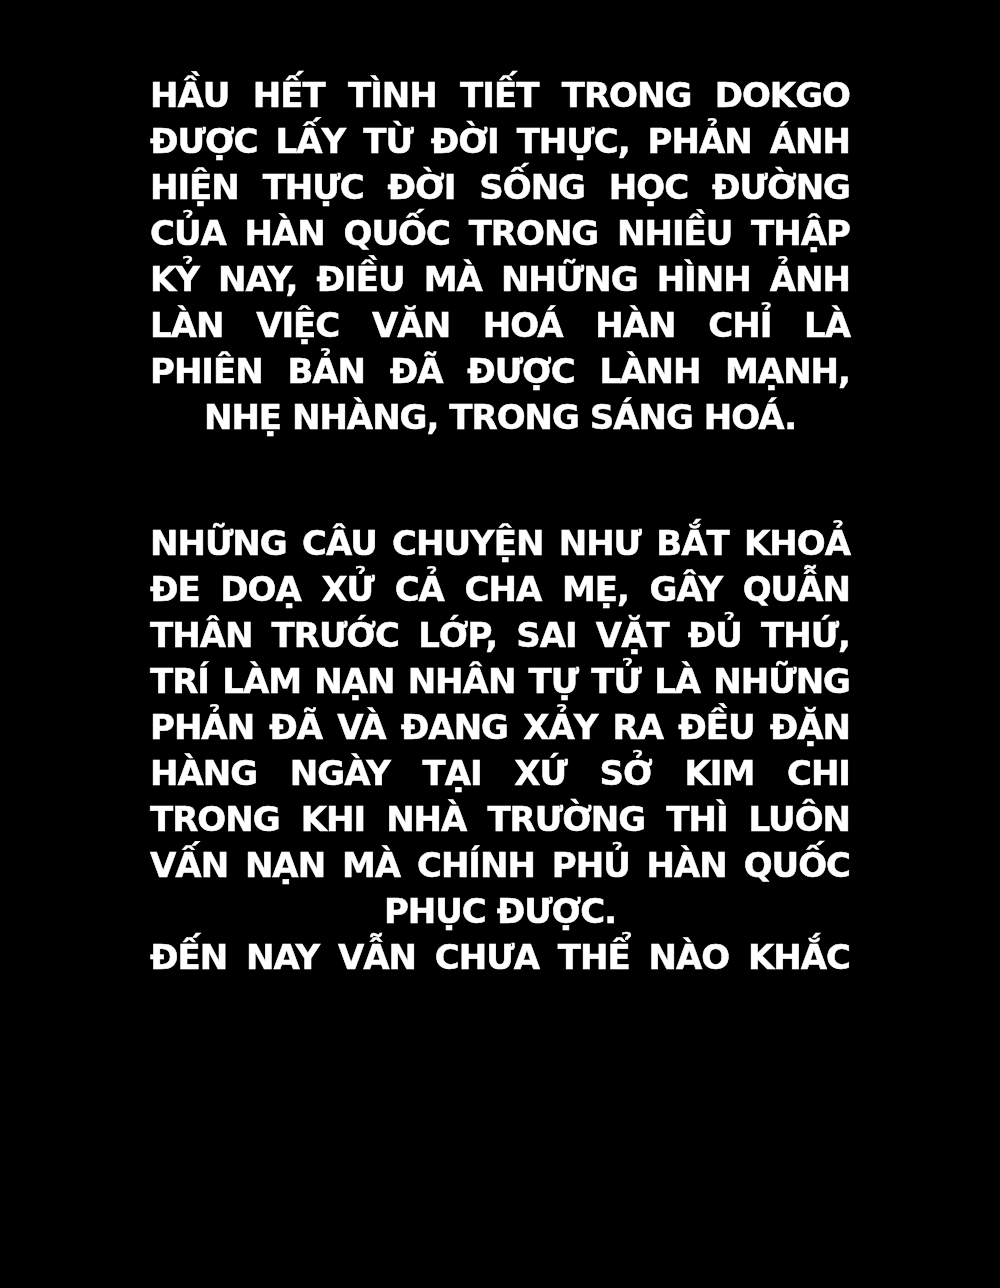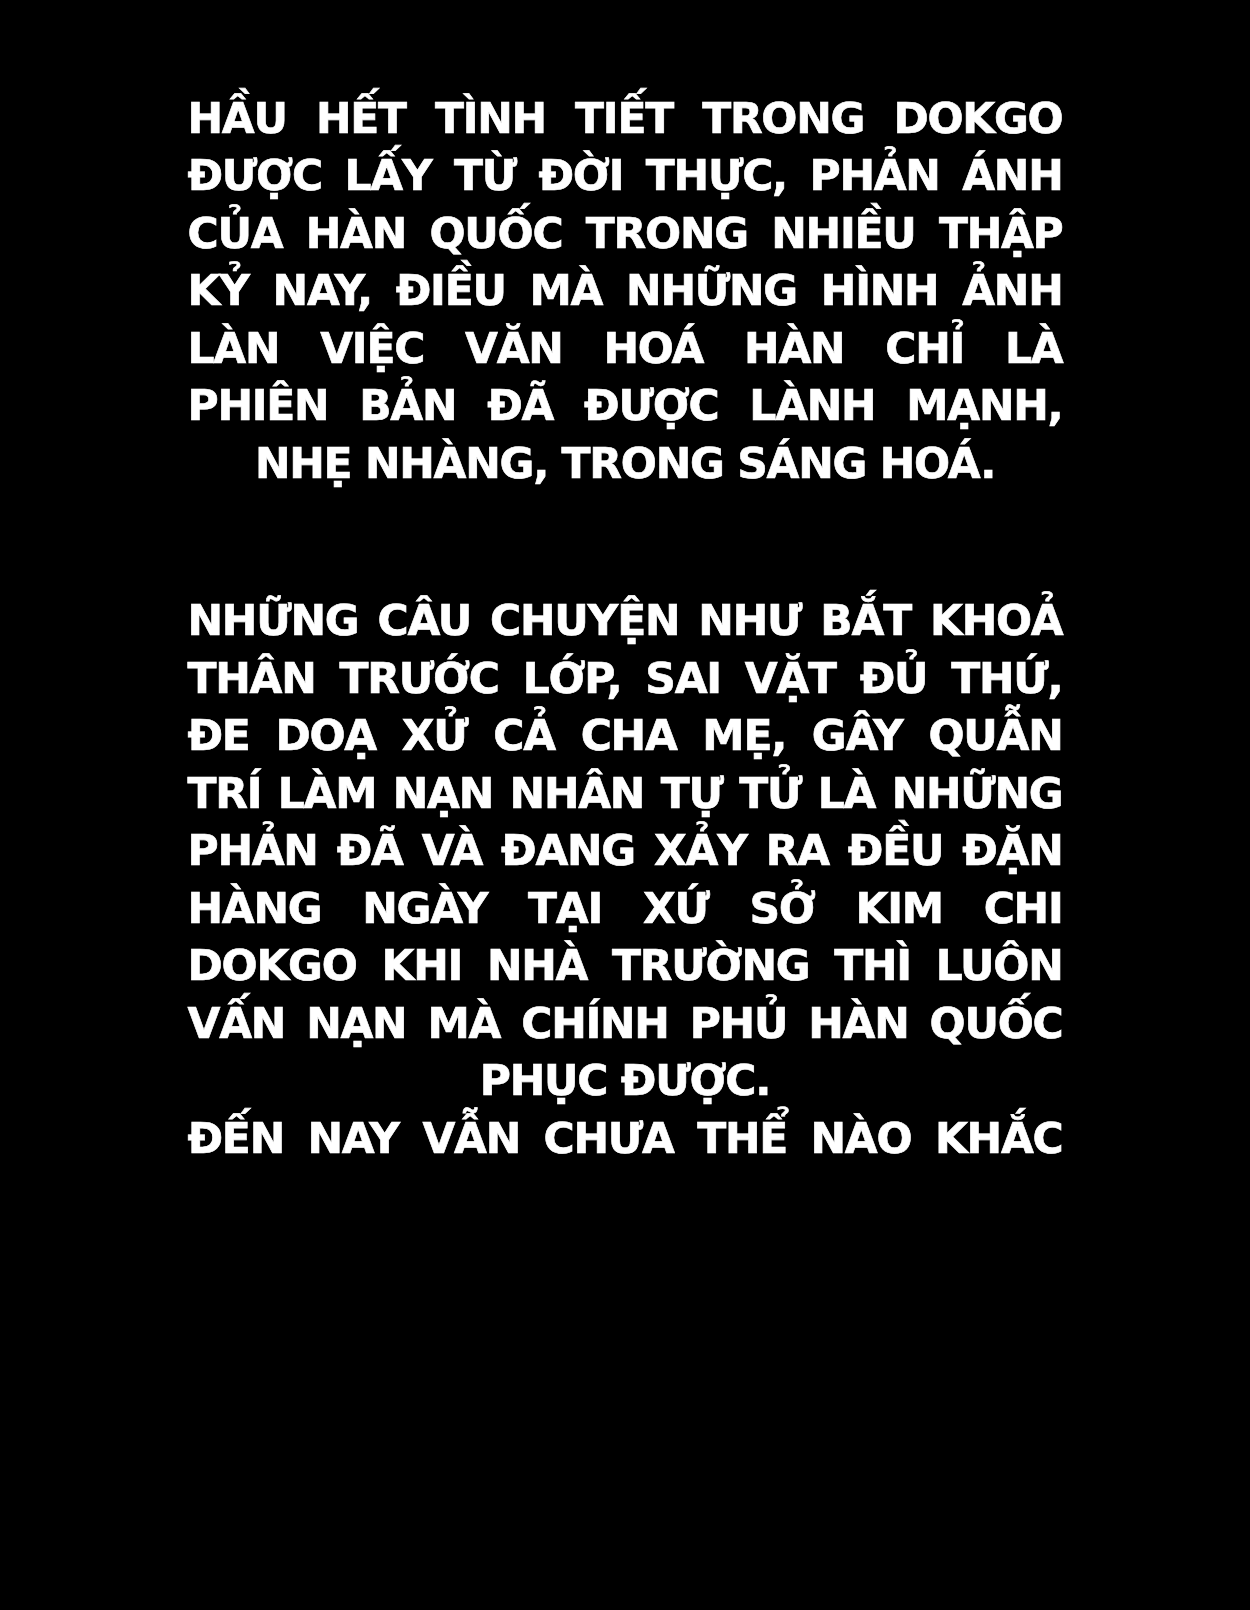--- a/index.html
+++ b/index.html
@@ -42,34 +42,35 @@
 </style>
 </head>
 <body>
 
 <div class="page">
   <div class="text-block">
 
     <div class="para para-1">
       <div class="line">HẦU HẾT TÌNH TIẾT TRONG DOKGO</div>
       <div class="line">ĐƯỢC LẤY TỪ ĐỜI THỰC, PHẢN ÁNH</div>
+      <div class="line">HIỆN THỰC ĐỜI SỐNG HỌC ĐƯỜNG</div>
       <div class="line">CỦA HÀN QUỐC TRONG NHIỀU THẬP</div>
       <div class="line">KỶ NAY, ĐIỀU MÀ NHỮNG HÌNH ẢNH</div>
       <div class="line">LÀN VIỆC VĂN HOÁ HÀN CHỈ LÀ</div>
       <div class="line">PHIÊN BẢN ĐÃ ĐƯỢC LÀNH MẠNH,</div>
       <div class="line center">NHẸ NHÀNG, TRONG SÁNG HOÁ.</div>
     </div>
 
     <div class="para para-2">
       <div class="line">NHỮNG CÂU CHUYỆN NHƯ BẮT KHOẢ</div>
+      <div class="line">ĐE DOẠ XỬ CẢ CHA MẸ, GÂY QUẪN</div>
       <div class="line">THÂN TRƯỚC LỚP, SAI VẶT ĐỦ THỨ,</div>
-      <div class="line">ĐE DOẠ XỬ CẢ CHA MẸ, GÂY QUẪN</div>
       <div class="line">TRÍ LÀM NẠN NHÂN TỰ TỬ LÀ NHỮNG</div>
       <div class="line">PHẢN ĐÃ VÀ ĐANG XẢY RA ĐỀU ĐẶN</div>
       <div class="line">HÀNG NGÀY TẠI XỨ SỞ KIM CHI</div>
-      <div class="line">DOKGO KHI NHÀ TRƯỜNG THÌ LUÔN</div>
+      <div class="line">TRONG KHI NHÀ TRƯỜNG THÌ LUÔN</div>
       <div class="line">VẤN NẠN MÀ CHÍNH PHỦ HÀN QUỐC</div>
       <div class="line center">PHỤC ĐƯỢC.</div>
       <div class="line">ĐẾN NAY VẪN CHƯA THỂ NÀO KHẮC</div>
     </div>
 
   </div>
 </div>
 
 </body></html>

